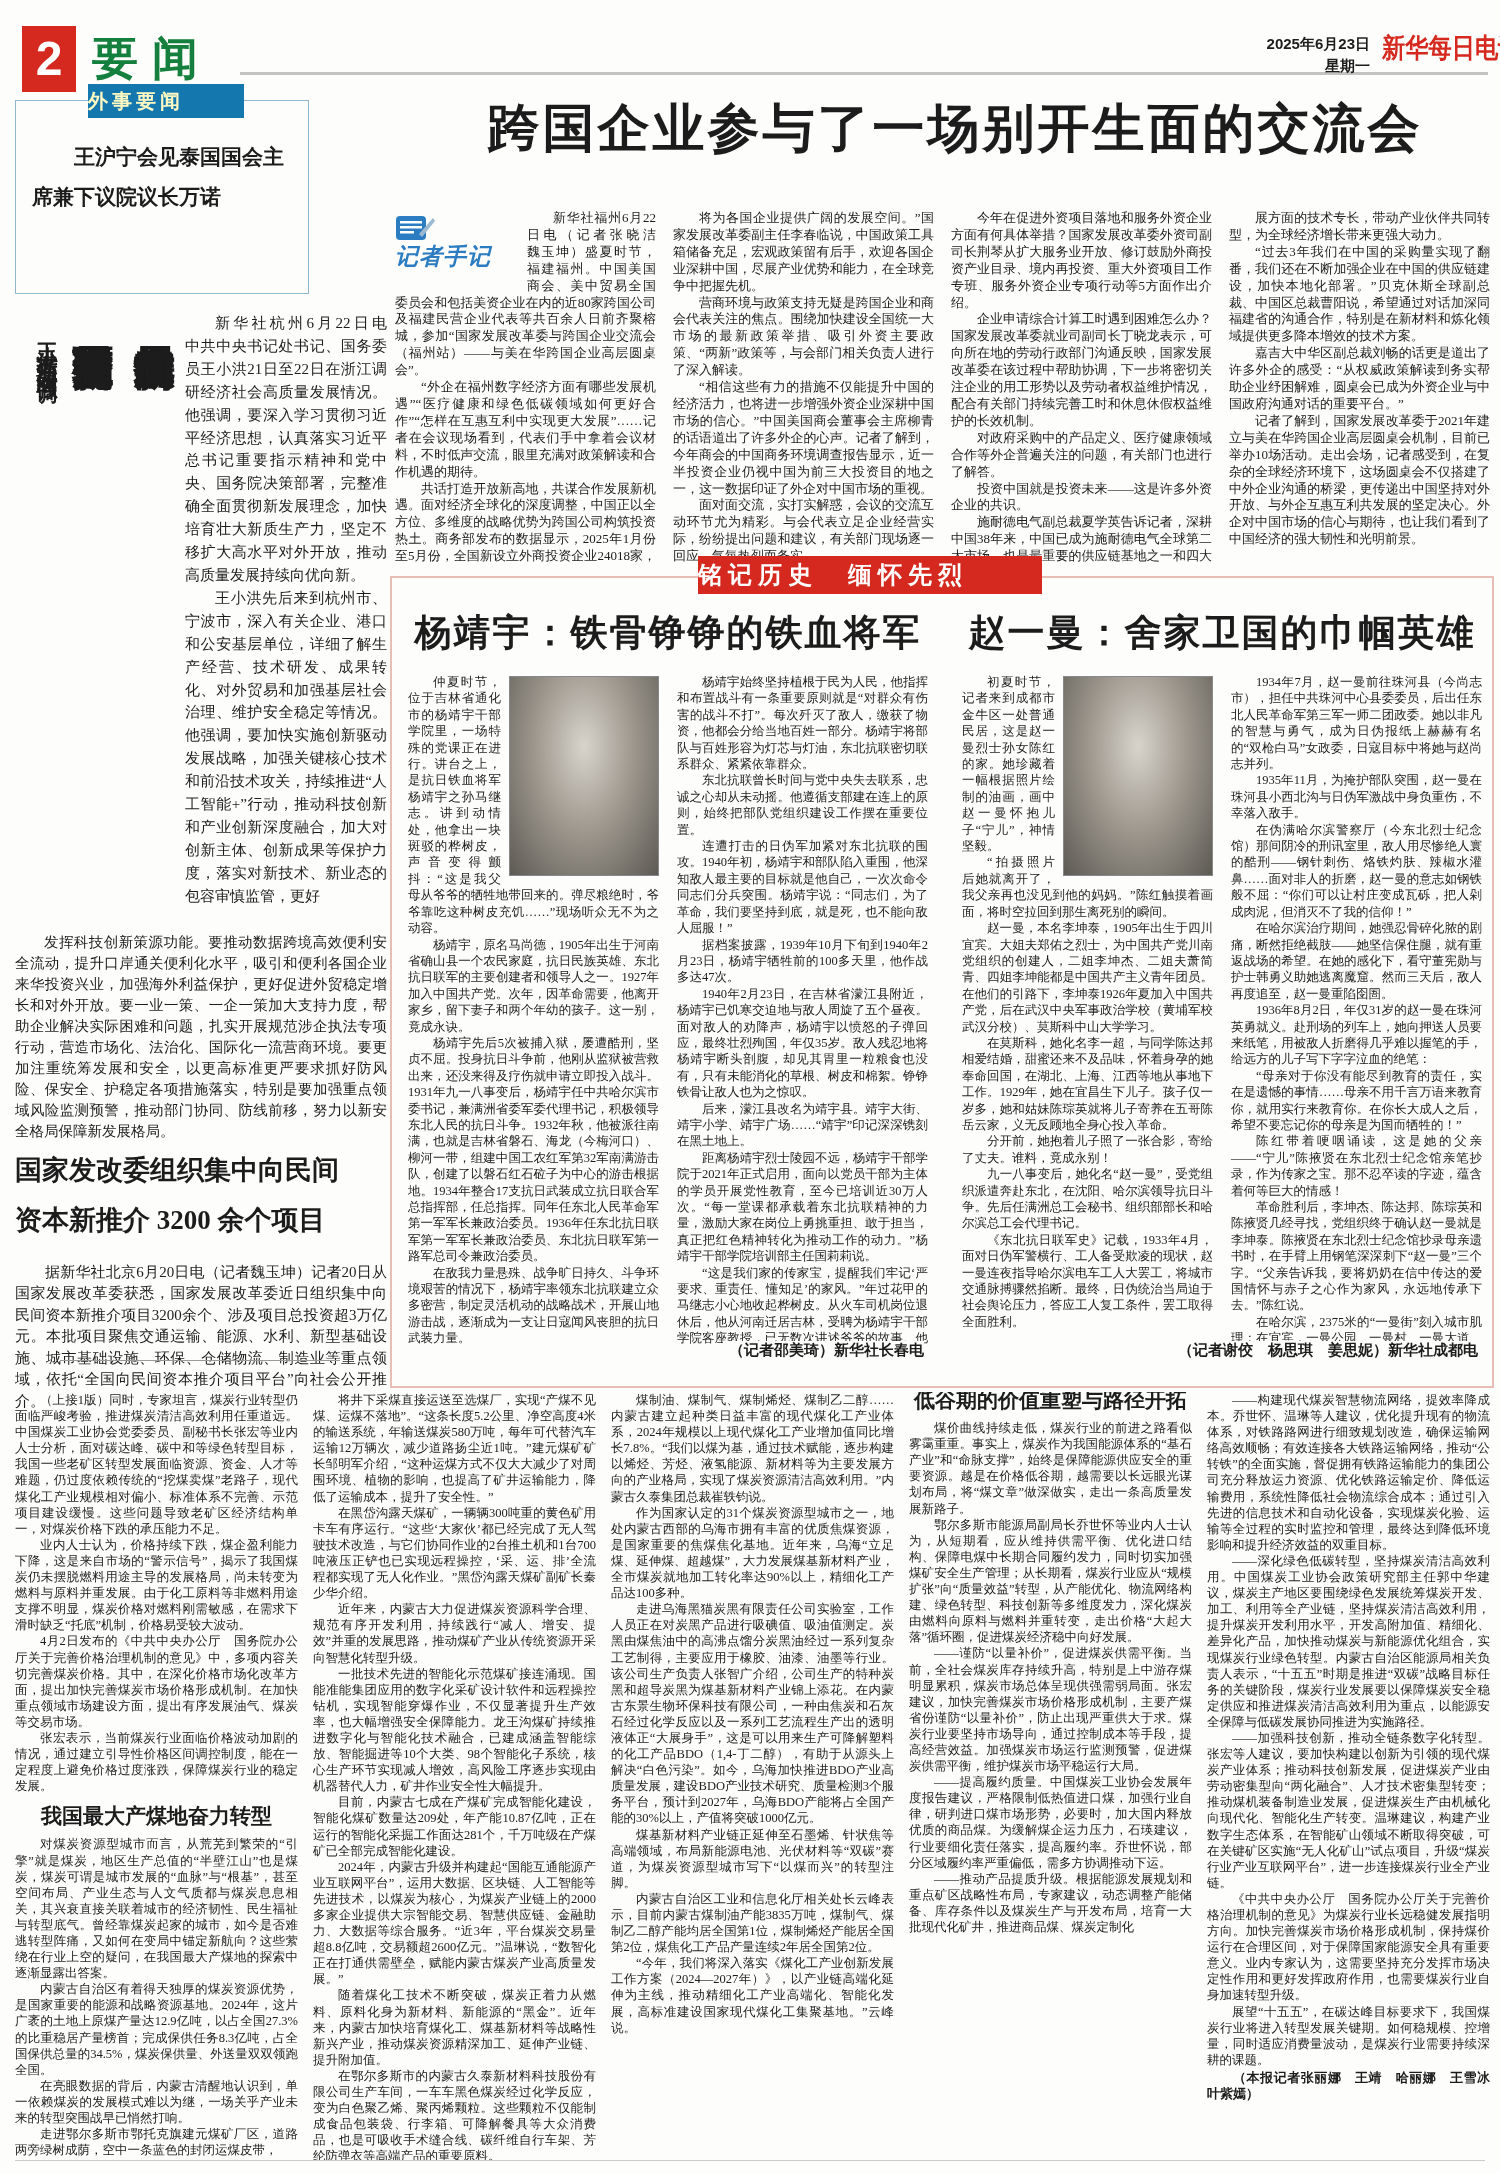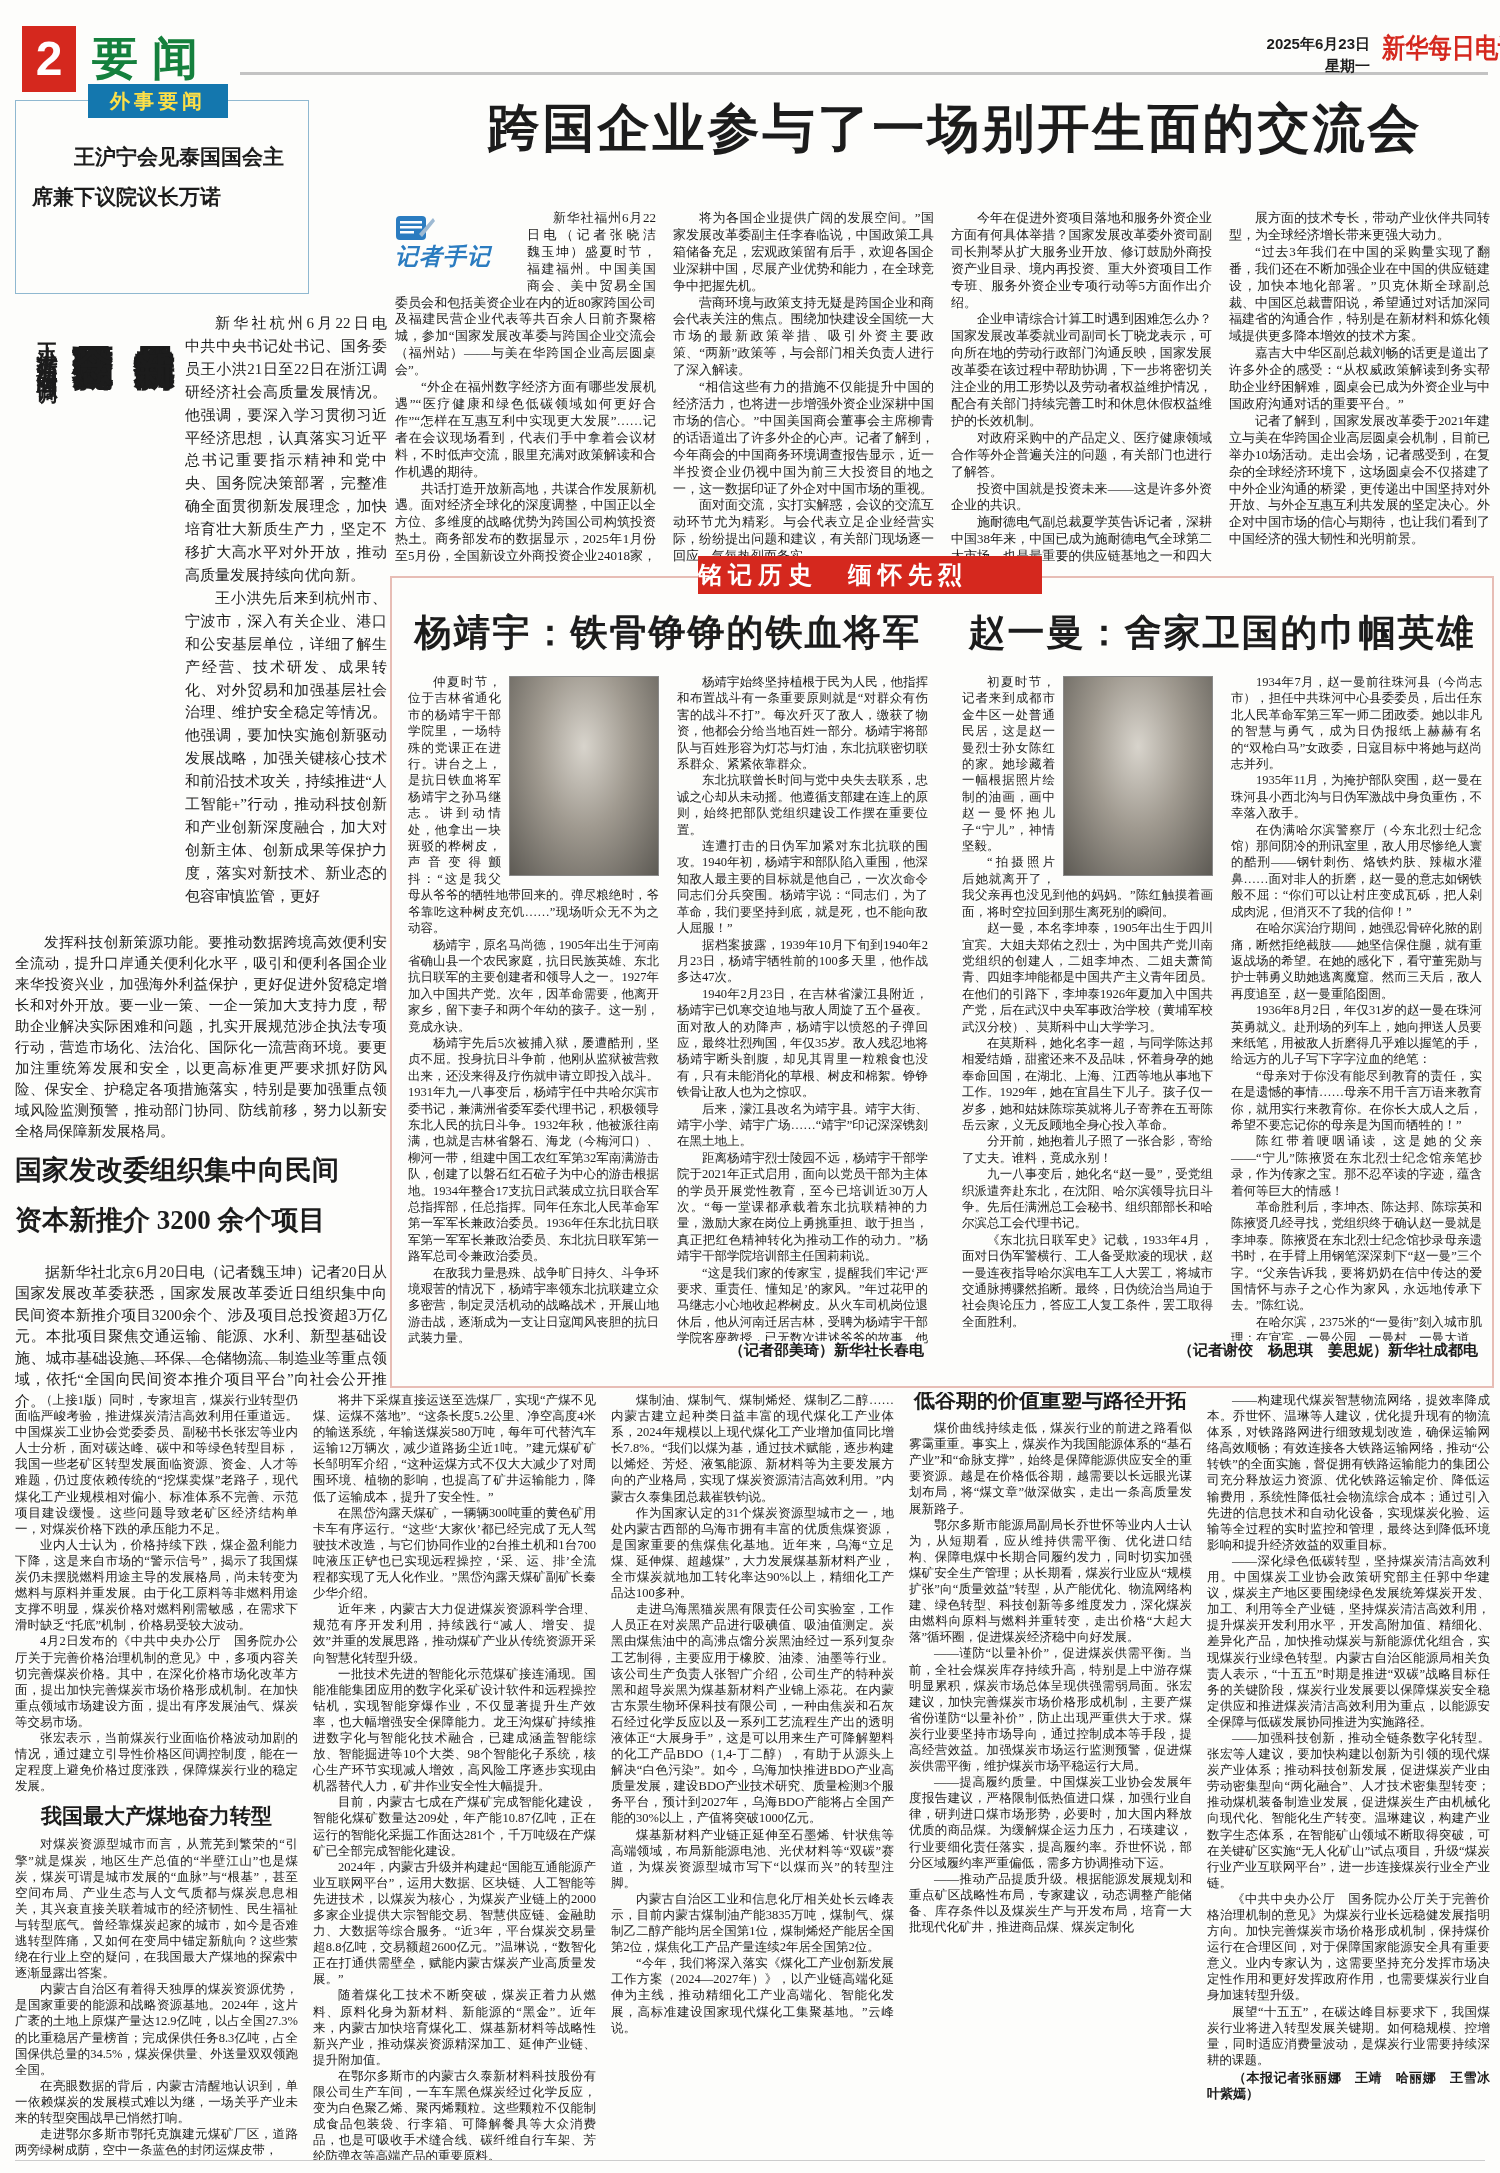--- a/index.html
+++ b/index.html
@@ -9,22 +9,22 @@
   .abs{position:absolute;}
   
   #pagenum{left:22px;top:26px;width:54px;height:66px;background:#d5281e;color:#fff;
            font-size:48px;font-weight:bold;text-align:center;line-height:66px;}
   #section-title{left:92px;top:28px;color:#15803d;font-size:46px;font-weight:bold;letter-spacing:14px;}
   #header-rule{left:240px;top:72px;width:1248px;height:3px;background:#c3c3c3;}
   #date-block{left:1210px;top:33px;width:160px;text-align:right;font-size:15px;font-weight:bold;line-height:1.45;}
   #masthead{left:1382px;top:30px;color:#d5281e;font-size:27px;font-weight:bold;transform:scaleX(.86);transform-origin:left;white-space:nowrap;}
   
   #foreign-box{left:15px;top:100px;width:292px;height:192px;border:1px solid #8fb8d0;}
-  #foreign-tab{left:88px;top:84px;width:140px;height:34px;background:#1477ae;color:#fde047;
-               font-size:20px;font-weight:bold;text-align:center;line-height:34px;letter-spacing:4px;}
+  #foreign-tab{left:88px;top:84px;width:156px;height:34px;background:#1477ae;color:#fef9c3;
+               font-size:20px;font-weight:bold;text-align:left;line-height:34px;letter-spacing:4px;}
   #foreign-headline{left:32px;top:138px;width:262px;font-size:21px;font-weight:bold;line-height:1.9;text-indent:2em;}
   
   #wang{left:15px;top:312px;width:372px;height:618px;display:flex;}
   #wang .vkicker{writing-mode:vertical-rl;font-size:21px;font-weight:bold;width:46px;letter-spacing:4px;padding-top:14px;}
   #wang .vhead{writing-mode:vertical-rl;font-size:41px;font-weight:bold;width:124px;line-height:1.5;padding-top:2px;}
   #wang .vhead span{display:block;}
   #wang .body{width:202px;font-size:15px;line-height:22.9px;text-align:justify;overflow:hidden;height:618px;}
   .paras p{margin:0;text-indent:2em;}
   #wang-cont{left:15px;top:932px;width:372px;font-size:14.5px;line-height:21px;text-align:justify;}
   

